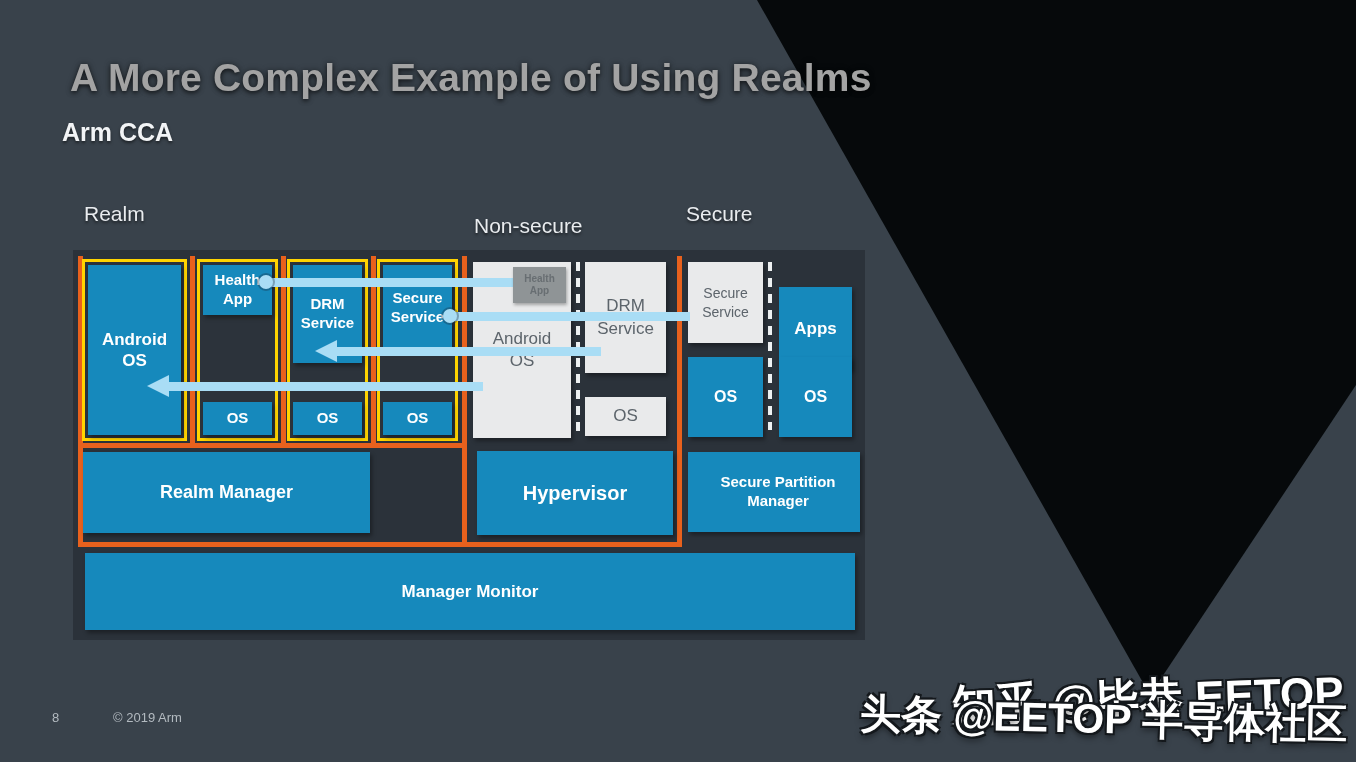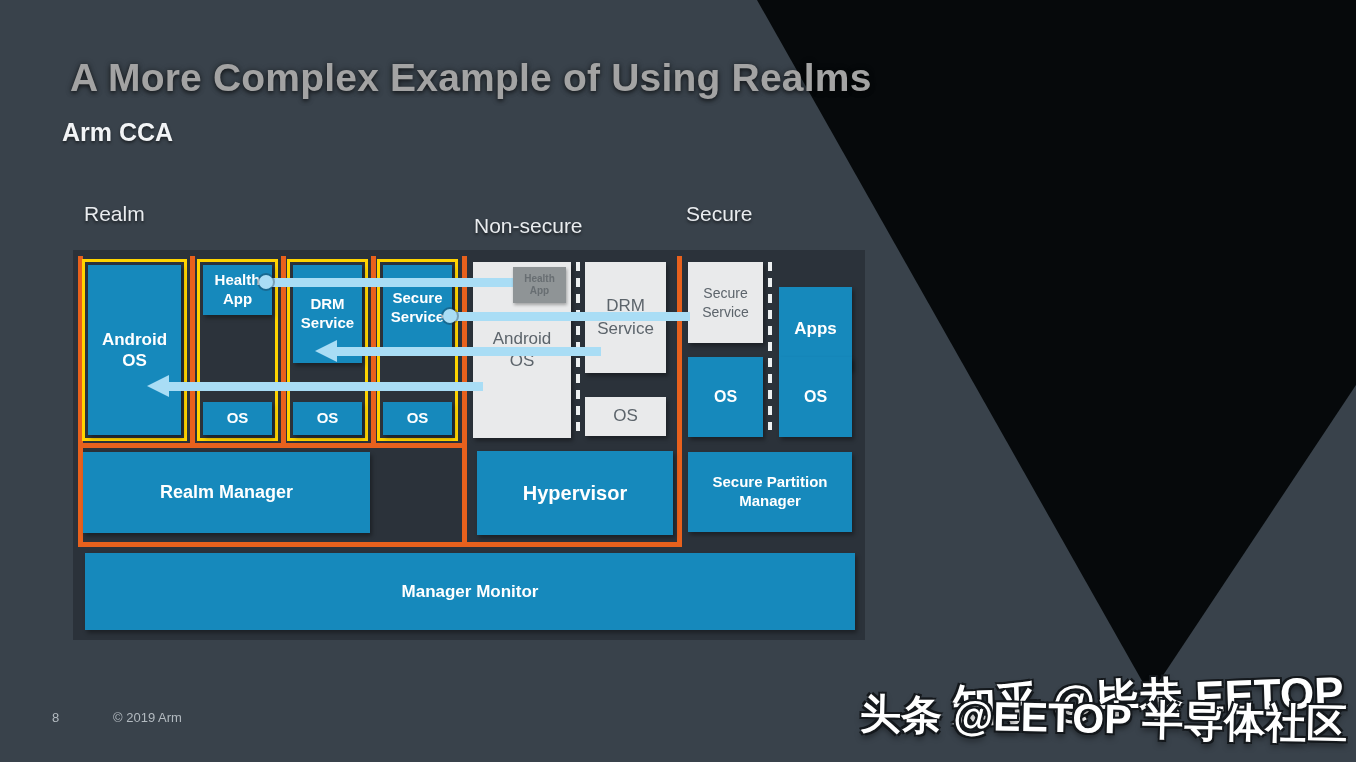--- a/index.html
+++ b/index.html
@@ -121,21 +121,21 @@
 
   <div class="abs gbox pre" style="left:688px;top:262px;width:75px;height:81px;font-size:14px;">Secure
 Service</div>
   <div class="abs bbox" style="left:779px;top:262px;width:73px;height:83px;font-size:17px;margin-top:25px;">Apps</div>
   <div class="abs bbox" style="left:688px;top:357px;width:75px;height:80px;font-size:16px;">OS</div>
   <div class="abs bbox" style="left:779px;top:357px;width:73px;height:80px;font-size:16px;">OS</div>
   <div class="abs dashline" style="left:768px;top:262px;height:168px;"></div>
 
   <div class="abs bbox" style="left:83px;top:452px;width:287px;height:81px;font-size:18px;">Realm Manager</div>
   <div class="abs bbox" style="left:477px;top:451px;width:196px;height:84px;font-size:20px;">Hypervisor</div>
-  <div class="abs bbox pre" style="left:688px;top:452px;width:164px;height:80px;font-size:15px;">Secure Partition
+  <div class="abs bbox pre" style="left:688px;top:452px;width:164px;height:80px;font-size:15px;padding-left:8px;">Secure Partition
 Manager</div>
 
   <div class="abs bbox" style="left:85px;top:553px;width:770px;height:77px;font-size:17px;">Manager Monitor</div>
 
   <div class="abs ghost pre" style="left:513px;top:267px;width:53px;height:36px;">Health
 App</div>
 
   <div class="abs arrow-dot" style="left:259px;top:275px;"></div>
   <div class="abs arrow-line" style="left:266px;top:278px;width:249px;"></div>
 

